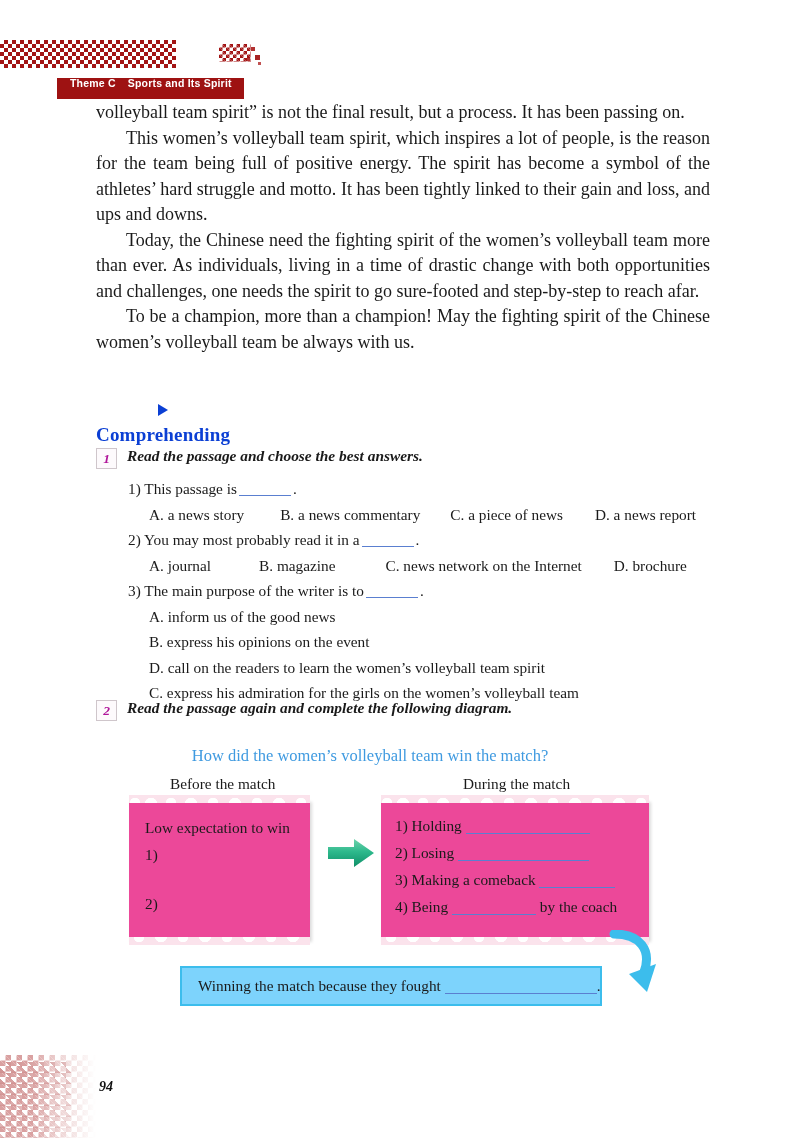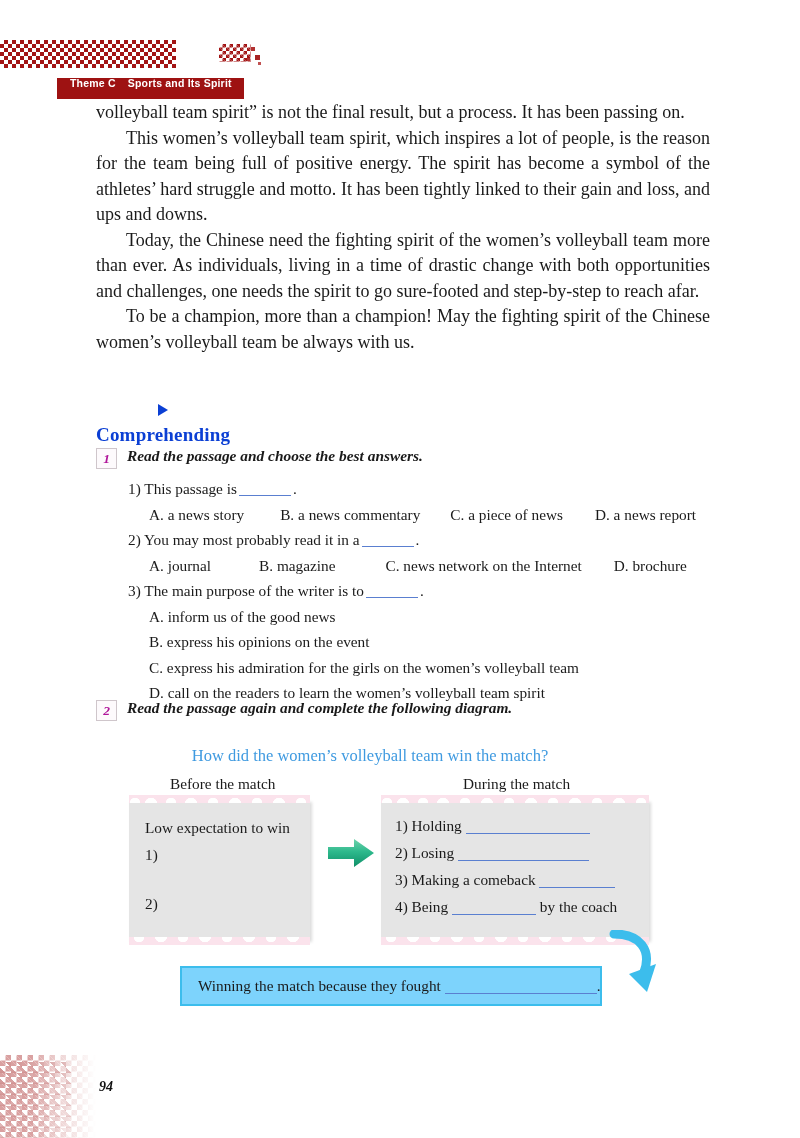--- a/index.html
+++ b/index.html
@@ -212,21 +212,21 @@
   .col-label {
     position: absolute;
     top: 775px;
     font-size: 15.3px;
   }
   .col-label.left  { left: 170px; }
   .col-label.right { left: 463px; }
 
   .note {
     position: absolute;
-    background: #e5e5e5;
+    background: #ec4899;
     box-shadow: 2px 2px 3px rgba(0,0,0,0.14);
   }
   .note::before, .note::after {
     content: "";
     position: absolute;
     left: 0;
     width: 100%;
     height: 7px;
     background-color: #fbe3ec;
   }
@@ -437,22 +437,22 @@
       <span class="opt">D. brochure</span>
     </div>
   </div>
 
   <div>
     <div class="q-stem">
       <span>3) The main purpose of the writer is to</span><span class="blank"></span><span>.</span>
     </div>
     <div class="q-option-line">A. inform us of the good news</div>
     <div class="q-option-line">B. express his opinions on the event</div>
+    <div class="q-option-line">D. call on the readers to learn the women’s volleyball team spirit</div>
     <div class="q-option-line">C. express his admiration for the girls on the women’s volleyball team</div>
-    <div class="q-option-line">D. call on the readers to learn the women’s volleyball team spirit</div>
   </div>
 
 </div>
 
 <div class="exercise" style="left:96px; top:698px;">
   <span class="num-badge">
     <span class="num-badge-face">2</span>
   </span>
   <span class="exercise-prompt">Read the passage again and complete the following diagram.</span>
 </div>

